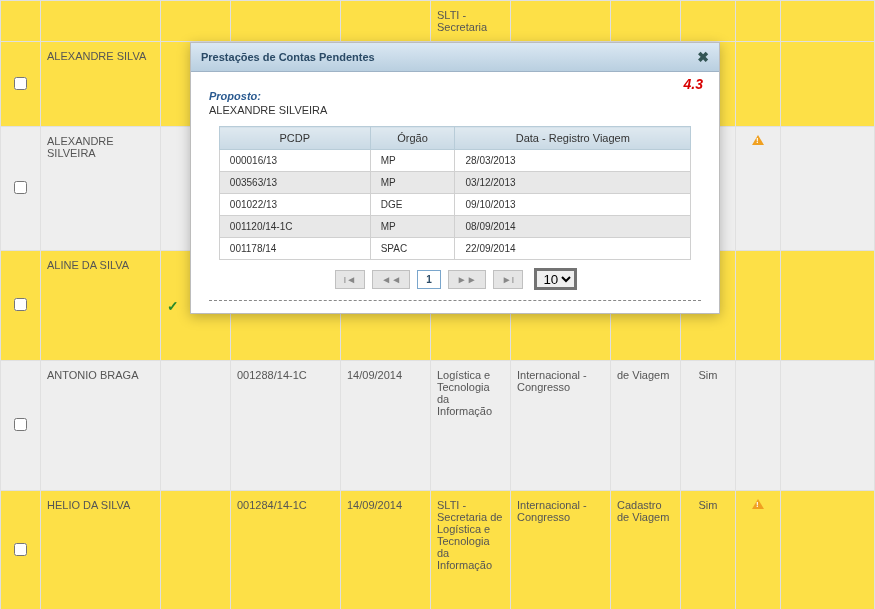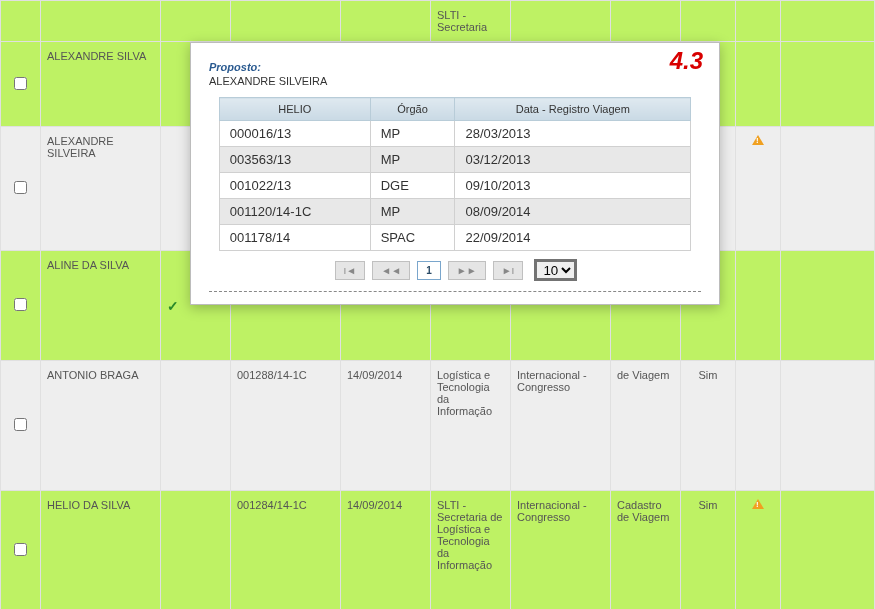--- a/index.html
+++ b/index.html
@@ -17,21 +17,21 @@
       width: 100%;
       border-collapse: collapse;
     }
     .bg-table td {
       border: 1px solid #e0e0e0;
       padding: 8px 6px;
       vertical-align: top;
       color: #555;
       font-size: 11px;
     }
-    .bg-table tr.even td { background: #bef264; }
+    .bg-table tr.even td { background: #fde047; }
     .bg-table tr.odd td { background: #eeeeee; }
     .col-check { width: 40px; text-align: center; vertical-align: middle !important; }
     .col-name { width: 120px; padding-left: 10px; }
     .col-a { width: 70px; }
     .col-code { width: 110px; }
     .col-date { width: 90px; }
     .col-desc { width: 80px; }
     .col-type { width: 100px; }
     .col-cad { width: 70px; }
     .col-sim { width: 55px; text-align: center; }
@@ -82,21 +82,21 @@
       cursor: pointer;
     }
     .dialog-body {
       padding: 10px 18px 12px 18px;
       position: relative;
     }
     .dialog-version {
       position: absolute;
       right: 16px; top: 4px;
       color: #d80000;
-      font-size: 24px;
+      font-size: 14px;
       font-weight: bold;
       font-style: italic;
     }
     .label-proposto {
       color: #2a5a90;
       font-style: italic;
       font-weight: bold;
       margin-top: 8px;
       margin-bottom: 2px;
     }
@@ -121,21 +121,21 @@
       padding: 5px 8px;
       text-align: center;
       font-weight: normal;
       color: #333;
       font-size: 11px;
     }
     .inner-table td {
       border: 1px solid #d0d0d0;
       padding: 5px 10px;
       color: #333;
-      font-size: 13px;
+      font-size: 10px;
     }
     .inner-table tr:nth-child(odd) td { background: #fff; }
     .inner-table tr:nth-child(even) td { background: #e8e8e8; }
 
     .paginator {
       text-align: center;
       margin: 8px 0 4px 0;
     }
     .paginator .pbtn {
       display: inline-block;
@@ -252,28 +252,32 @@
       <td>Internacional - Congresso</td>
       <td>Cadastro de Viagem</td>
       <td class="col-sim">Sim</td>
       <td class="col-warn"><span class="warn-icon"></span></td>
         <td></td>
     </tr>
   </tbody>
 </table>
 
 <div class="dialog">
+  <div class="dialog-title">
+    <span>Prestações de Contas Pendentes</span>
+    <span class="dialog-close">✖</span>
+  </div>
   <div class="dialog-body">
     <div class="dialog-version">4.3</div>
     <div class="label-proposto">Proposto:</div>
     <div class="val-proposto">ALEXANDRE SILVEIRA</div>
     <table class="inner-table">
       <thead>
         <tr>
-          <th style="width:32%">HELIO</th>
+          <th style="width:32%">PCDP</th>
           <th style="width:18%">Órgão</th>
           <th style="width:50%">Data - Registro Viagem</th>
         </tr>
       </thead>
       <tbody>
         <tr>
           <td>000016/13</td>
           <td>MP</td>
           <td>28/03/2013</td>
         </tr>

